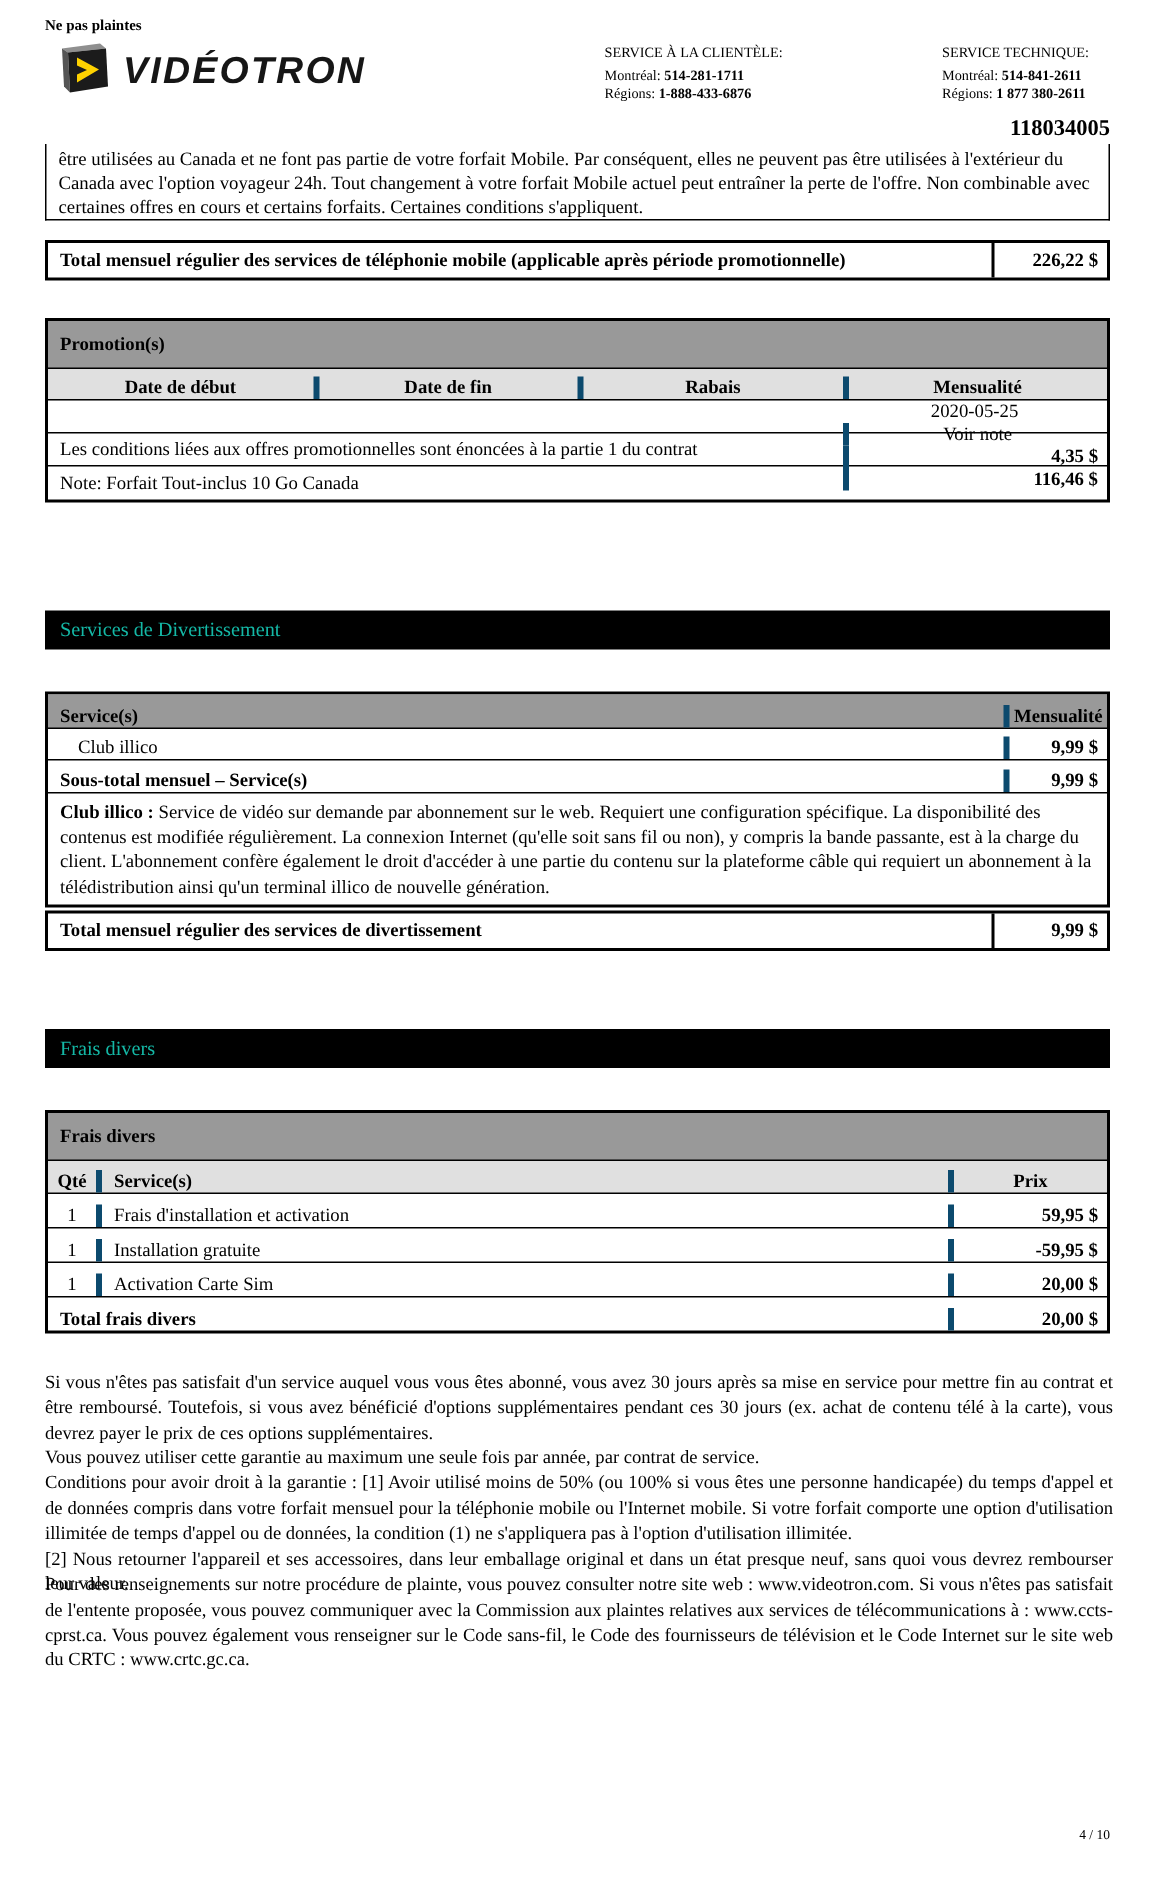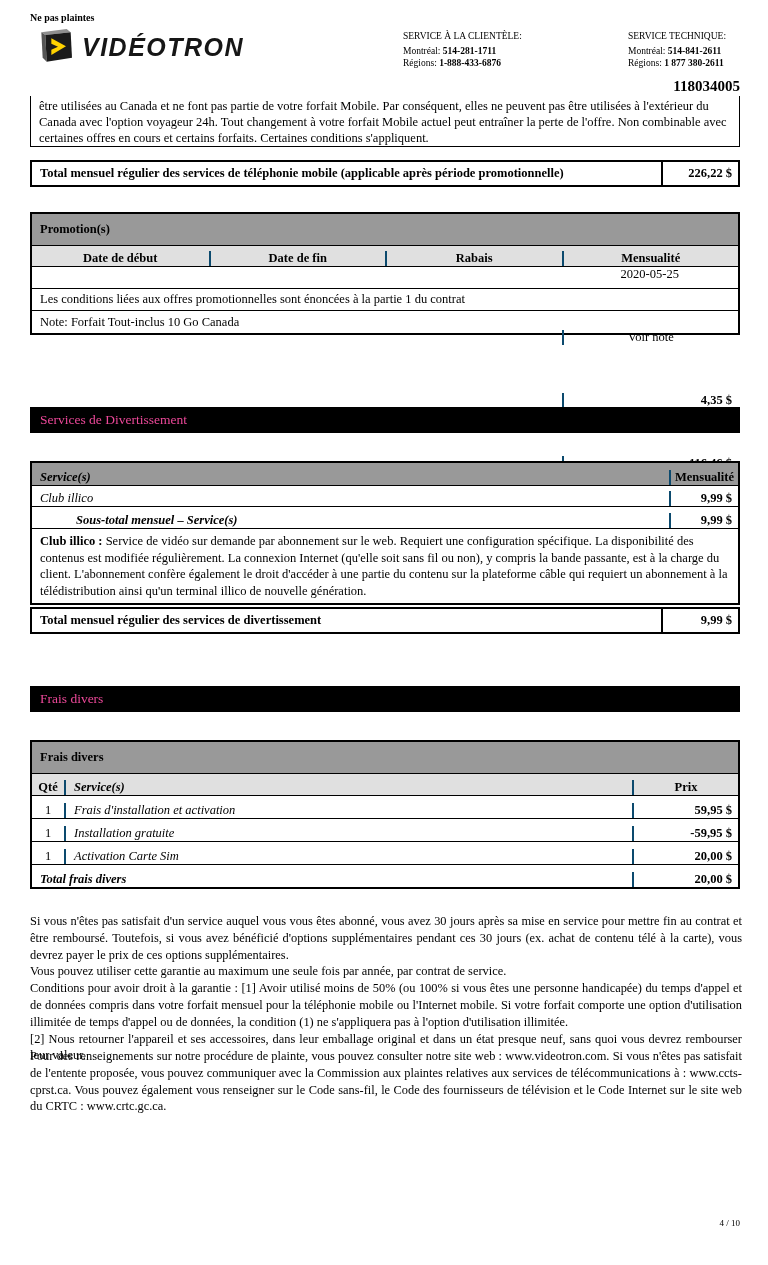--- a/index.html
+++ b/index.html
@@ -30,34 +30,34 @@
   .total-bar .amt{width:69px;border-left:2px solid #000;display:flex;align-items:center;
                   justify-content:flex-end;padding-right:6px;}
 
   .tbl{position:absolute;left:30px;width:710px;box-sizing:border-box;border:2px solid #000;font-size:12.5px;}
   .trow{display:flex;align-items:flex-end;box-sizing:border-box;}
   .trow > div{box-sizing:border-box;display:flex;align-items:center;}
   .row-title{background:#999;font-weight:bold;padding:4px 8px;height:23px;border-bottom:1px solid #000;
              display:flex;align-items:center;}
   .hdr{background:#e0e0e0;font-weight:bold;}
   .bb{border-bottom:1px solid #000;}
-  .bl{border-left:2px solid #0c4a6e;margin-top:48px;}
+  .bl{border-left:4px solid #0c4a6e;}
   .c{justify-content:center;}
   .r{justify-content:flex-end;padding-right:6px;}
   .l{padding-left:8px;}
   .bold{font-weight:bold;}
   .full{flex:1;padding:3px 8px;}
 
   .q4{width:25%;}
   .amt-col{width:69px;}
   .qty-col{width:32px;}
   .prix-col{width:106px;}
-  .svc-col{flex:1;font-style:italic;}
+  .svc-col{flex:1;}
 
-  .section-bar{position:absolute;left:30px;width:710px;height:26px;background:#000;color:#ec4899;
+  .section-bar{position:absolute;left:30px;width:710px;height:26px;background:#000;color:#14b8a6;
                box-sizing:border-box;display:flex;align-items:center;padding-left:10px;
                font-size:13.5px;}
 
   .desc{padding:4px 8px;font-size:12.5px;line-height:16.5px;display:block;}
 
   .legal{position:absolute;left:30px;width:712px;font-size:12.4px;line-height:16.8px;
          text-align:justify;}
   .legal div{text-align:justify;}
 
   .pagenum{position:absolute;right:28px;top:1218px;font-size:9px;}
@@ -124,25 +124,25 @@
     </div>
   </div>
 
   <div class="section-bar" style="top:407px;">Services de Divertissement</div>
 
   <div class="tbl" style="top:461px;">
     <div class="trow bb" style="height:23px;background:#999;font-weight:bold;">
       <div class="svc-col l">Service(s)</div>
       <div class="amt-col c bl">Mensualité</div>
     </div>
-    <div class="trow bb" style="height:21px;">
+    <div class="trow bb" style="height:21px;padding-left:12px;">
       <div class="svc-col l">Club illico</div>
       <div class="amt-col r bl bold">9,99 $</div>
     </div>
-    <div class="trow bb" style="height:22px;padding-left:36px;">
+    <div class="trow bb" style="height:22px;">
       <div class="svc-col l bold">Sous-total mensuel – Service(s)</div>
       <div class="amt-col r bl bold">9,99 $</div>
     </div>
     <div class="desc">
       <span class="bold">Club illico :</span><span> Service de vidéo sur demande par abonnement sur le web. Requiert une configuration spécifique. La disponibilité des contenus est modifiée régulièrement. La connexion Internet (qu'elle soit sans fil ou non), y compris la bande passante, est à la charge du client. L'abonnement confère également le droit d'accéder à une partie du contenu sur la plateforme câble qui requiert un abonnement à la télédistribution ainsi qu'un terminal illico de nouvelle génération.</span>
     </div>
   </div>
 
   <div class="total-bar" style="top:607px;">
     <div class="lbl">Total mensuel régulier des services de divertissement</div>

